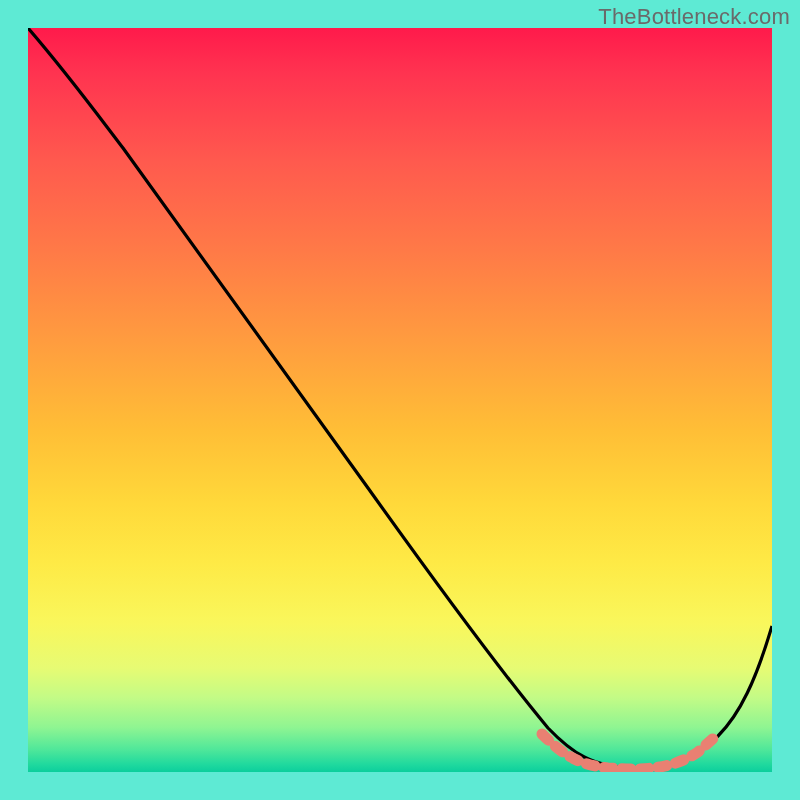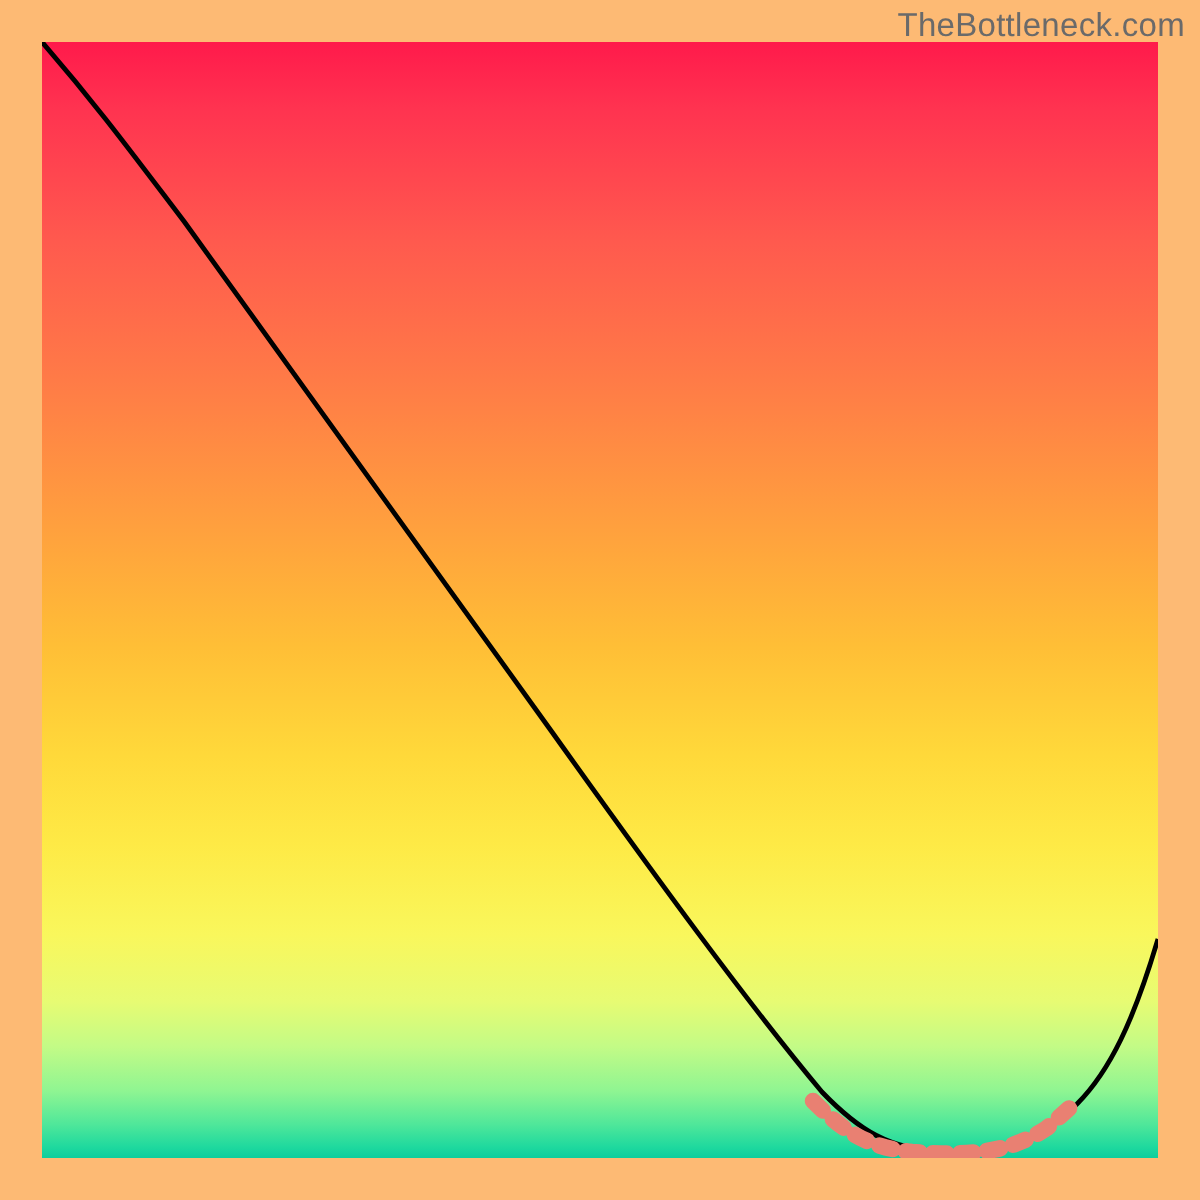--- a/index.html
+++ b/index.html
@@ -7,21 +7,21 @@
     padding: 0;
     width: 800px;
     height: 800px;
     background: #000000;
     overflow: hidden;
     font-family: Arial, Helvetica, sans-serif;
   }
   .frame {
     position: absolute;
     inset: 0;
-    background: #fdba74;
+    background: #5eead4;
   }
   .attribution {
     position: absolute;
     top: 4px;
     right: 10px;
     color: #6a6a6a;
     font-size: 22px;
     font-weight: 400;
     letter-spacing: 0.2px;
   }

